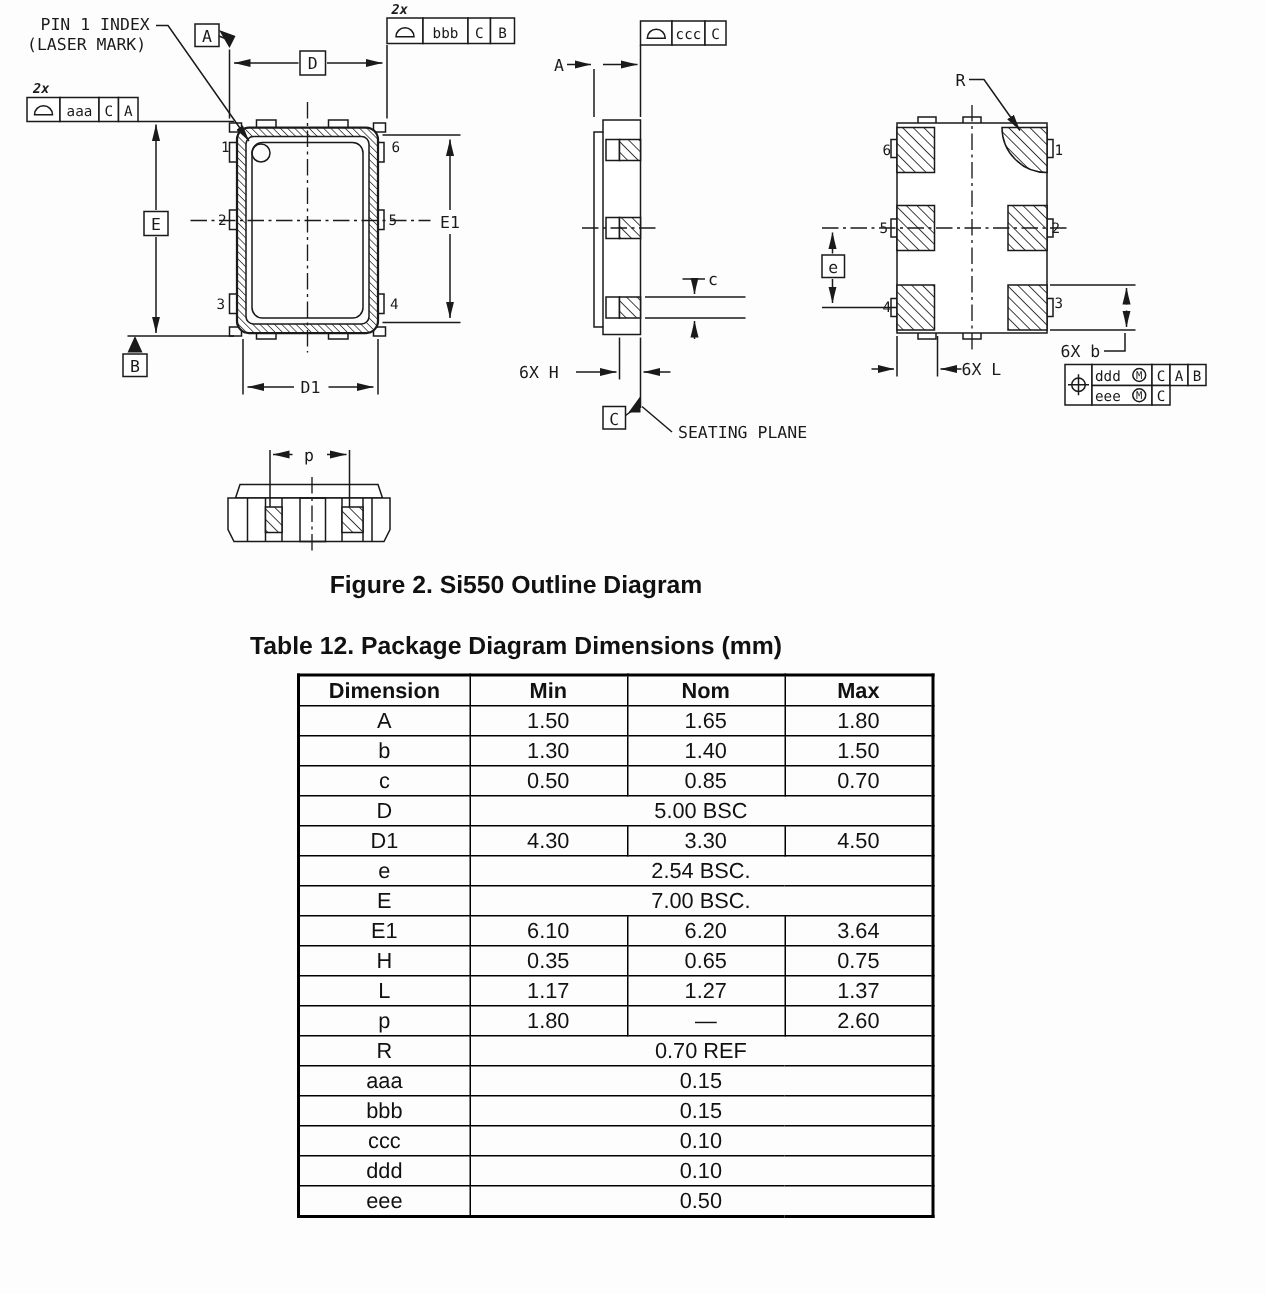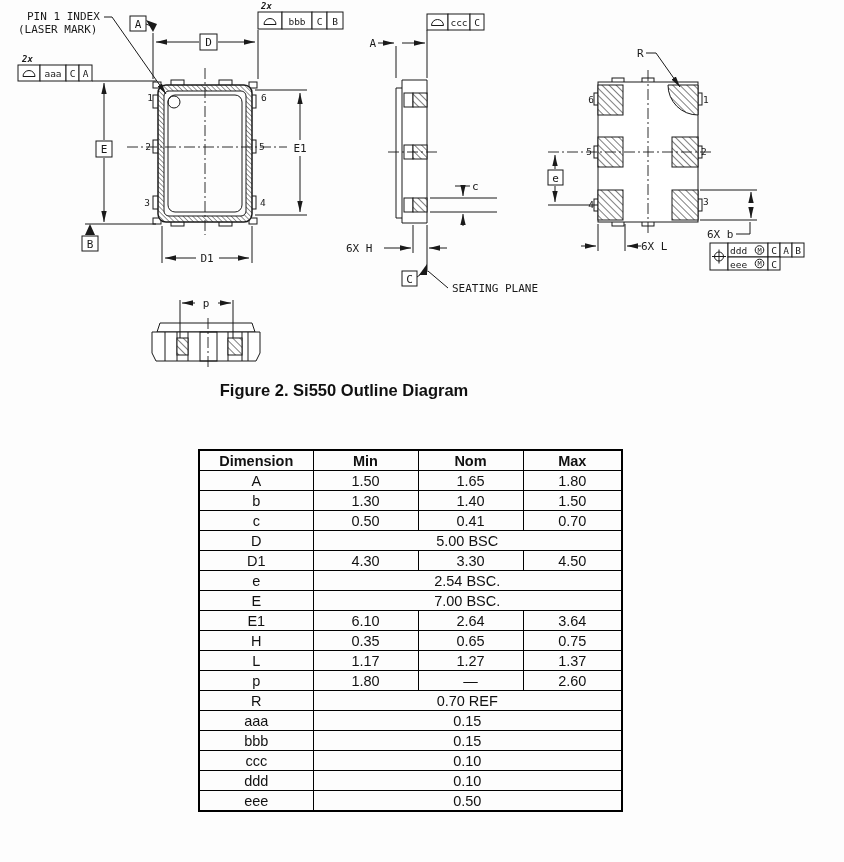--- a/index.html
+++ b/index.html
@@ -326,20 +326,21 @@
   <g>
     <line class="ln" x1="180" y1="300" x2="180" y2="338"></line>
     <line class="ln" x1="233" y1="300" x2="233" y2="338"></line>
     <line class="ln arr" x1="195" y1="303" x2="182" y2="303"></line>
     <line class="ln arr" x1="218" y1="303" x2="231" y2="303"></line>
     <text class="tm" x="206" y="307">p</text>
   </g>
 </svg>
 
 <div class="caption" id="figcap">Figure 2. Si550 Outline Diagram</div>
+<div class="caption" id="tabcap">Table 12. Package Diagram Dimensions (mm)</div>
 
 <table class="dims">
   <colgroup>
         <col style="width:114px">
         <col style="width:105px">
         <col style="width:105px">
         <col style="width:99px">
       </colgroup>
   <thead>
     <tr>
@@ -358,21 +359,21 @@
         </tr>
         <tr>
           <td>b</td>
           <td>1.30</td>
           <td>1.40</td>
           <td>1.50</td>
         </tr>
         <tr>
           <td>c</td>
           <td>0.50</td>
-          <td>0.41</td>
+          <td>0.85</td>
           <td>0.70</td>
         </tr>
         <tr>
           <td>D</td>
           <td colspan="3">5.00 BSC</td>
         </tr>
         <tr>
           <td>D1</td>
           <td>4.30</td>
           <td>3.30</td>
@@ -382,21 +383,21 @@
           <td>e</td>
           <td colspan="3">2.54 BSC.</td>
         </tr>
         <tr>
           <td>E</td>
           <td colspan="3">7.00 BSC.</td>
         </tr>
         <tr>
           <td>E1</td>
           <td>6.10</td>
-          <td>2.64</td>
+          <td>6.20</td>
           <td>3.64</td>
         </tr>
         <tr>
           <td>H</td>
           <td>0.35</td>
           <td>0.65</td>
           <td>0.75</td>
         </tr>
         <tr>
           <td>L</td>

